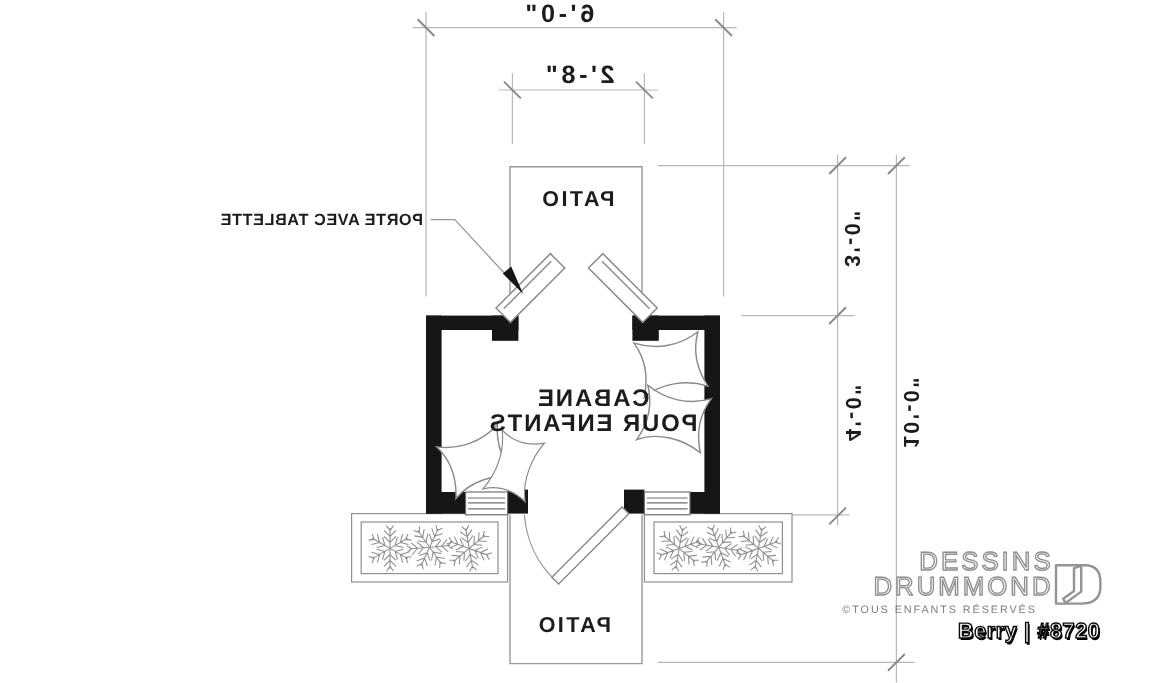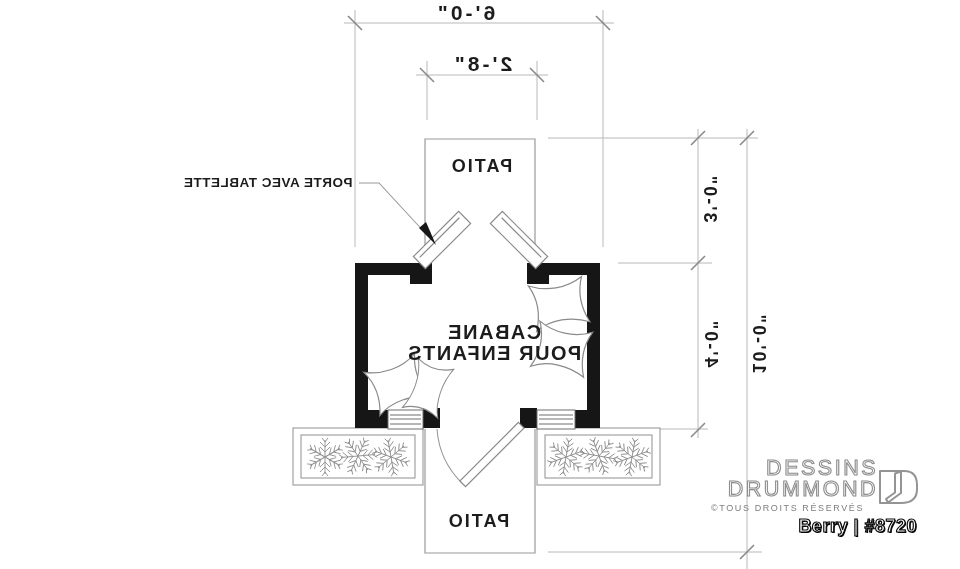--- a/index.html
+++ b/index.html
@@ -165,16 +165,16 @@
   <div class="lbl note mirH" style="left:268px;top:183px;">PORTE AVEC TABLETTE</div>
 
   <div class="brand-name">
     <div>DESSINS</div>
     <div>DRUMMOND</div>
   </div>
   <svg class="dlogo" width="49" height="48" viewBox="0 0 49 48">
     <path d="M6 12 H30 Q43 12 43 26 V30 Q43 44 27 44 H6 Z" fill="#fff" stroke="#949494" stroke-width="2" stroke-linejoin="round"></path>
     <path d="M12 40 L21 33.5 L21 14.5 L27 12.5 L27 34 L14 43.5 Z" fill="#fff" stroke="#949494" stroke-width="2" stroke-linejoin="round"></path>
   </svg>
-  <div class="brand-rights">©TOUS DROITS RÉSERVÉS</div>
+  <div class="brand-rights">©TOUS ENFANTS RÉSERVÉS</div>
   <div class="brand-ref">Berry | #8720</div>
 
 </div>
 
 </body></html>

